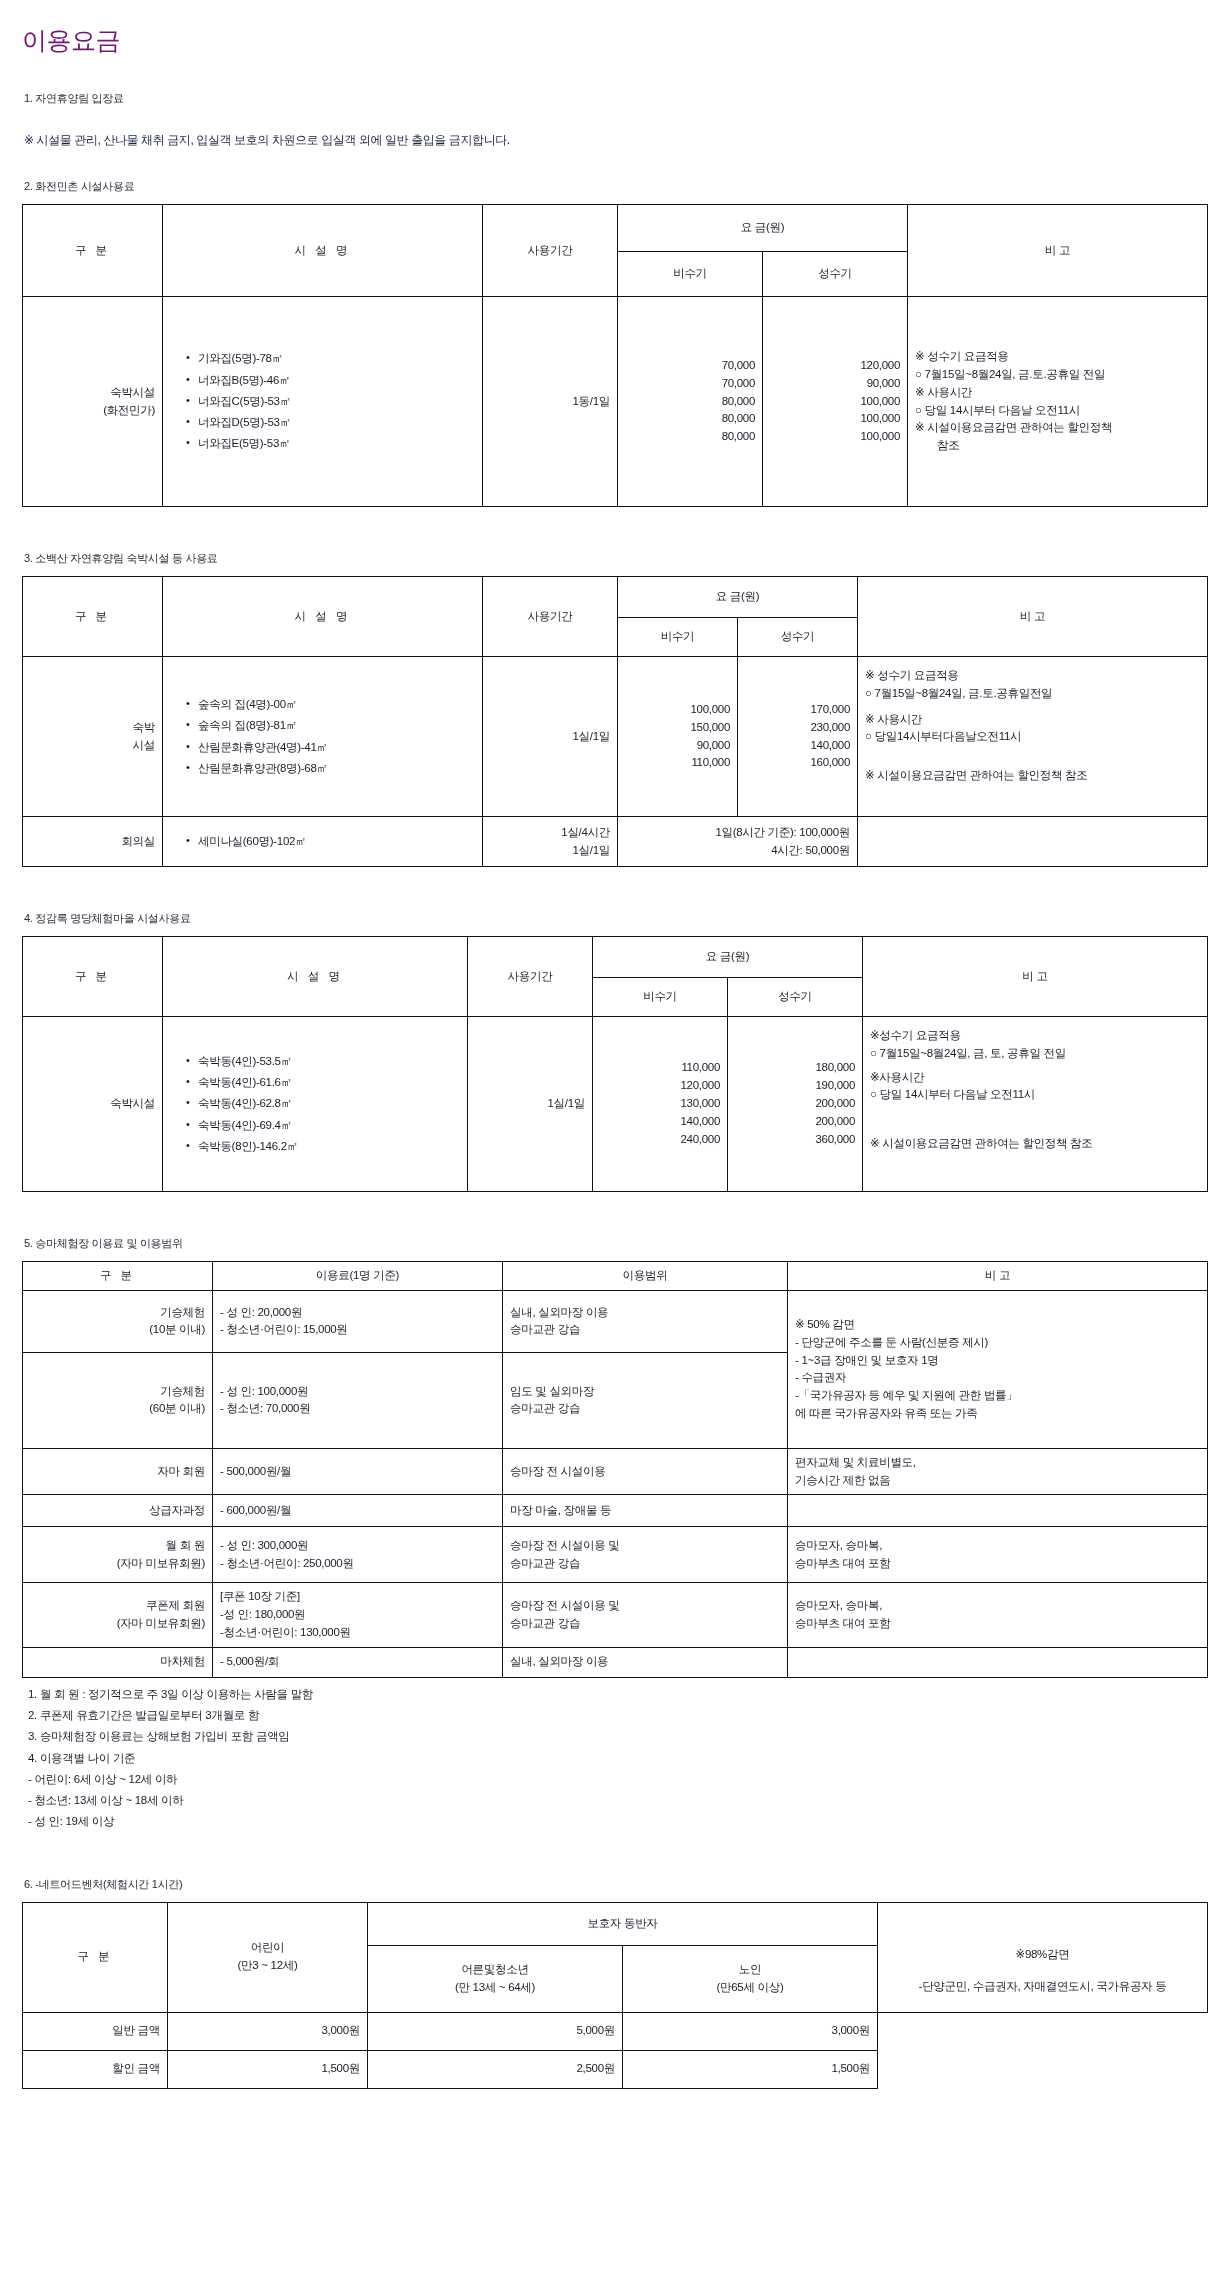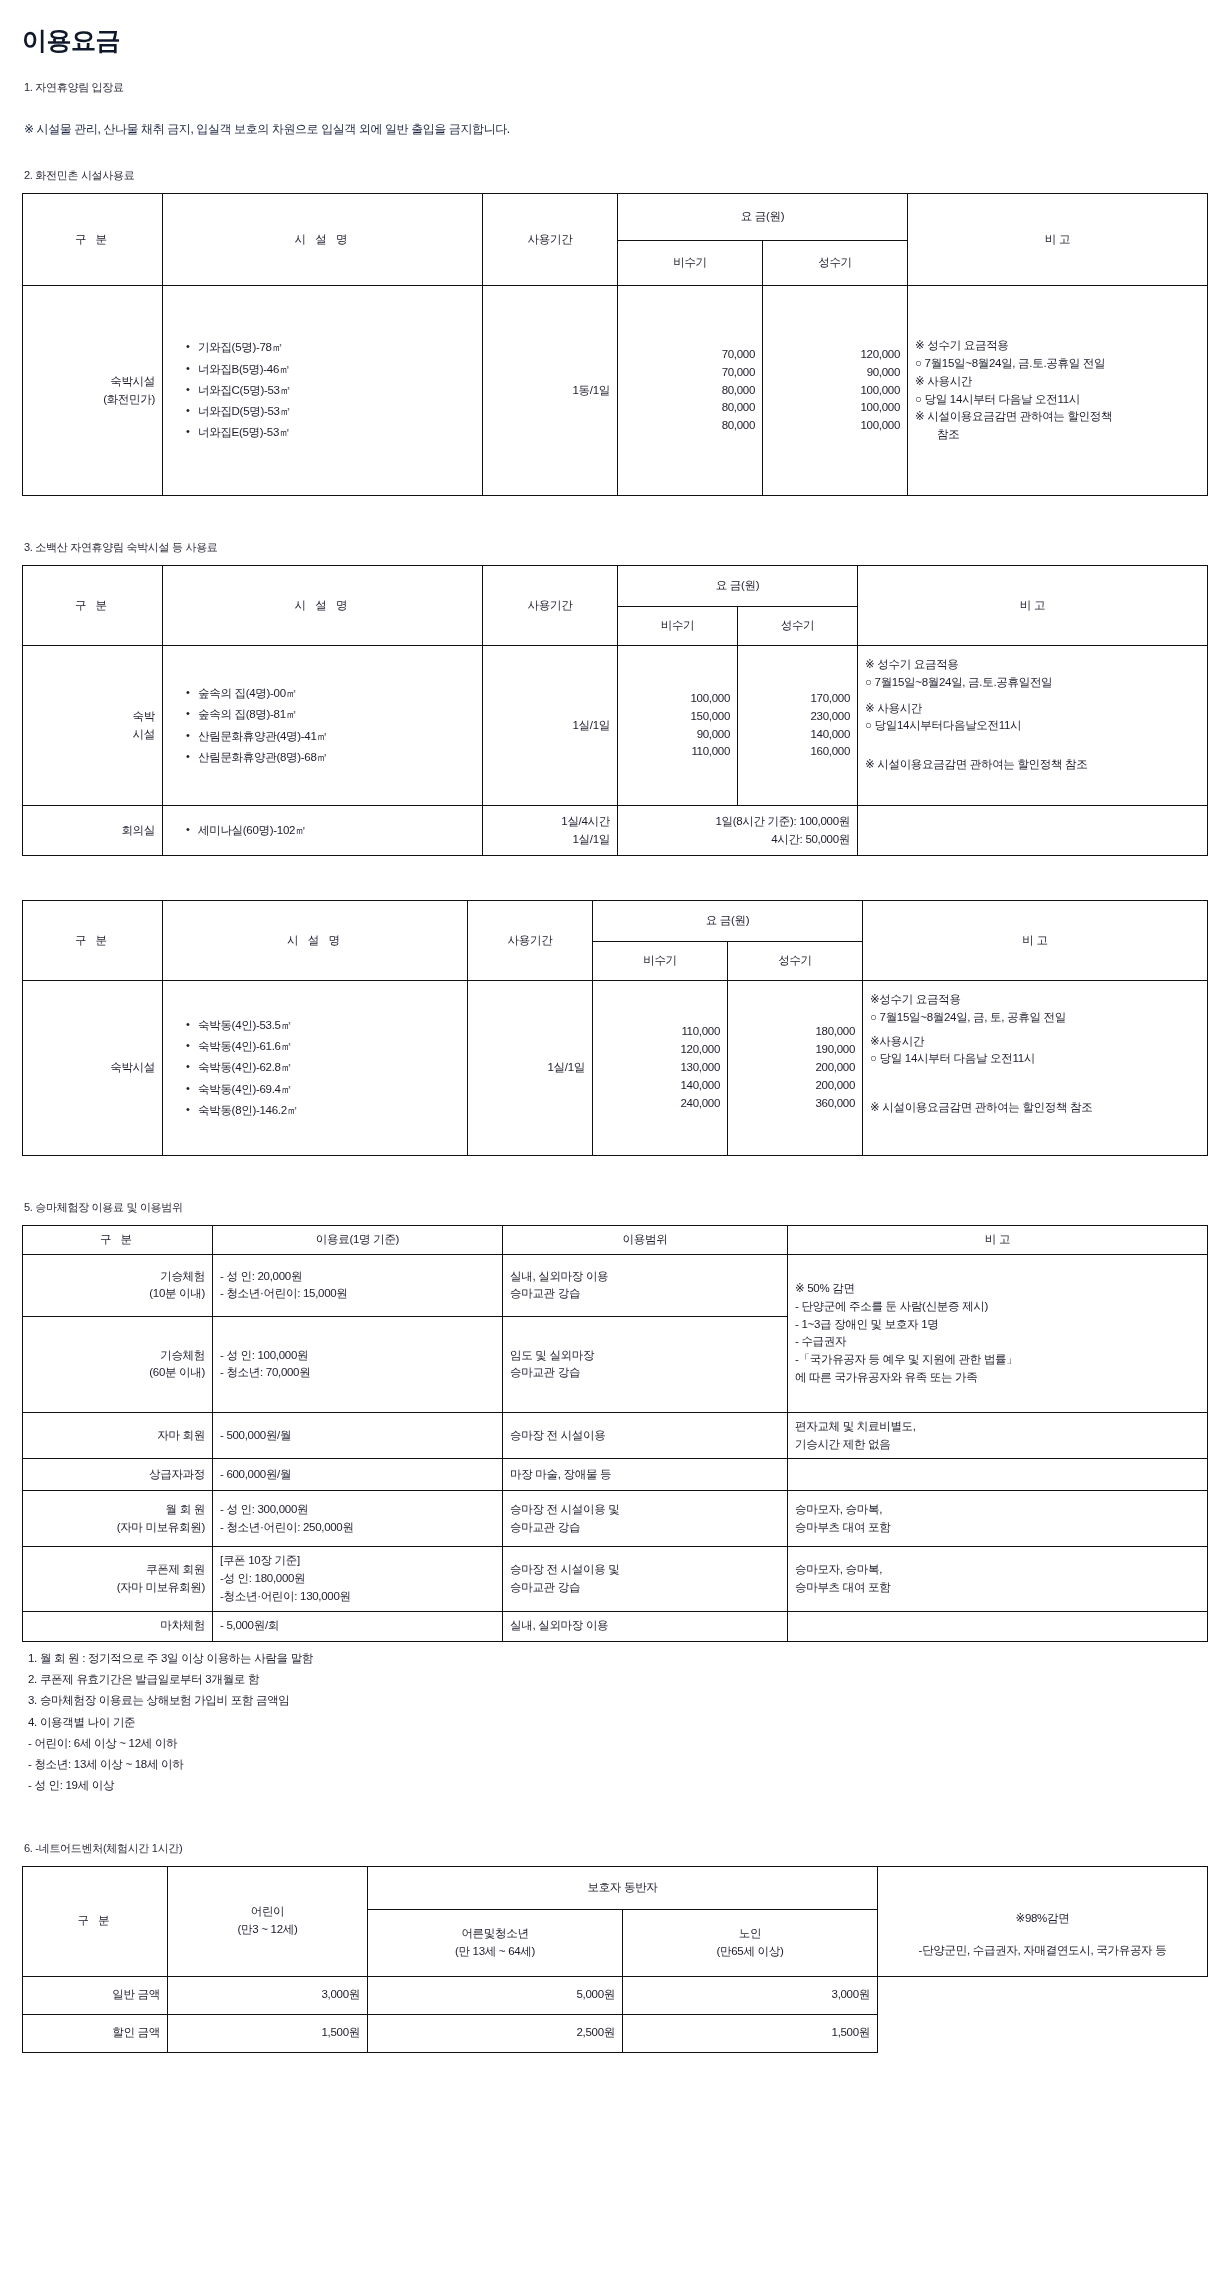--- a/index.html
+++ b/index.html
@@ -15,23 +15,23 @@
     -webkit-font-smoothing: antialiased;
   }
   .page {
     width: 1225px;
     box-sizing: border-box;
     padding: 18px 20px 26px 20px;
   }
 
   h1.doc-title {
     font-size: 25px;
-    font-weight: bold;
-    color: #0f172a;
-    margin: 6px 0 23px 2px;
+    font-weight: normal;
+    color: #701a75;
+    margin: 6px 0 34px 2px;
     letter-spacing: -0.5px;
   }
 
   .sec-label {
     font-size: 11px;
     color: #2a2a3a;
     margin: 0 0 10px 4px;
     letter-spacing: -0.3px;
   }
 
@@ -262,20 +262,21 @@
           <div>1일(8시간 기준): 100,000원</div>
           <div>4시간: 50,000원</div>
         </td>
         <td class="l"></td>
       </tr>
     </tbody>
   </table>
 
   <div class="spacer-lg"></div>
 
+  <div class="sec-label">4. 정감록 명당체험마을 시설사용료</div>
   <table class="fee">
     <colgroup>
       <col style="width:140px">
         <col style="width:305px">
         <col style="width:125px">
       <col style="width:135px">
         <col style="width:135px">
         <col style="width:345px">
     </colgroup>
     <thead>

